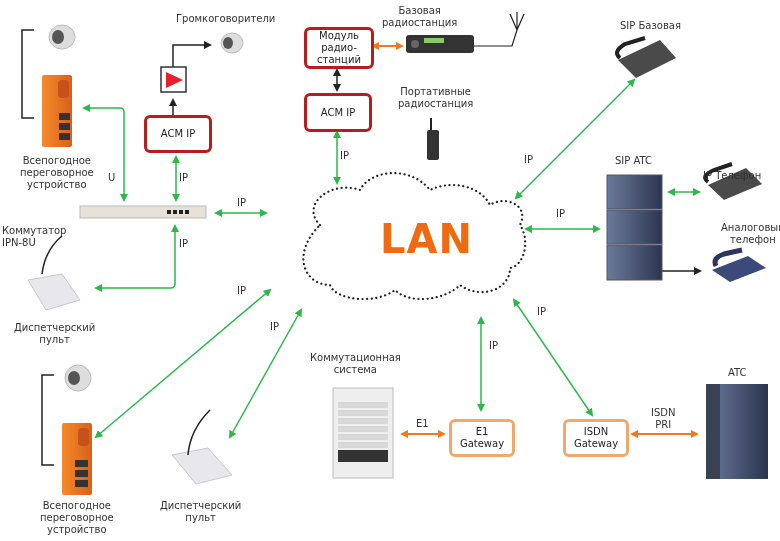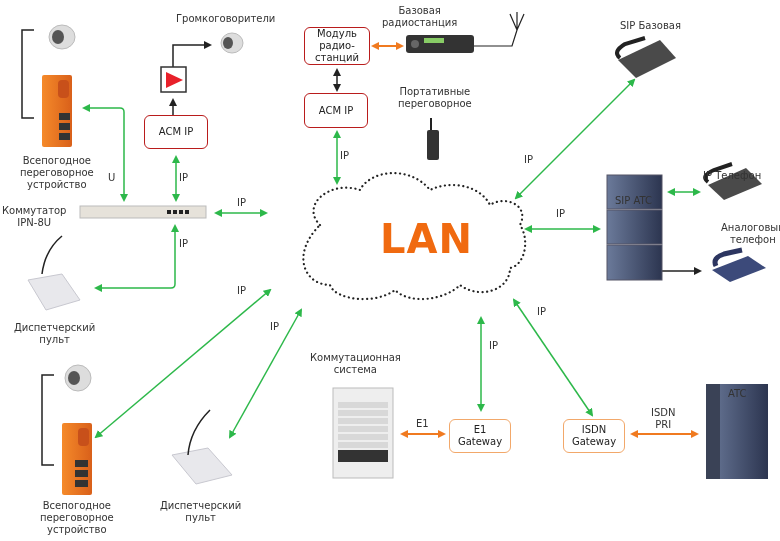--- a/index.html
+++ b/index.html
@@ -1,20 +1,20 @@
 <!DOCTYPE html>
 <html><head>
 <meta charset="utf-8">
 <style>
   html, body { margin:0; padding:0; background:#ffffff; }
   body { width:780px; height:541px; position:relative; overflow:hidden;
          font-family:"DejaVu Sans", sans-serif; color:#333; }
   .lbl { position:absolute; font-size:10px; line-height:12px; text-align:center; color:#333; white-space:nowrap; }
-  .lbl.l { text-align:center; }
-  .box { position:absolute; border:1px solid #b91c1c; border-radius:6px; background:#fff;
+  .lbl.l { text-align:left;margin-top:20px; }
+  .box { position:absolute; border:3px solid #b91c1c; border-radius:6px; background:#fff;
          font-size:10px; line-height:12px; text-align:center; display:flex; align-items:center; justify-content:center; color:#222; }
   .box.orange { border-color:#f2a86a; }
   #diagram { position:absolute; left:0; top:0; }
   .lan { position:absolute; left:380px; top:216px; font-size:40px; font-weight:bold; color:#f06a10; letter-spacing:1px; }
 </style>
 </head>
 <body>
 
 <svg id="diagram" width="780" height="541" viewBox="0 0 780 541">
   <defs>
@@ -175,41 +175,41 @@
 Gateway</span></div>
 <div class="box orange" style="left:563px;top:419px;width:60px;height:32px;white-space:pre;"><span>ISDN
 Gateway</span></div>
 
 <div class="lan">LAN</div>
 
 <div class="lbl" style="left:176px;top:13px;">Громкоговорители</div>
 <div class="lbl" style="left:382px;top:5px;white-space:pre;">Базовая
 радиостанция</div>
 <div class="lbl" style="left:398px;top:86px;white-space:pre;">Портативные
-переговорное</div>
+радиостанция</div>
 <div class="lbl" style="left:620px;top:20px;">SIP Базовая</div>
-<div class="lbl" style="left:615px;top:155px;margin-top:40px;">SIP ATC</div>
+<div class="lbl" style="left:615px;top:155px;">SIP ATC</div>
 <div class="lbl" style="left:703px;top:150px;margin-top:20px;">IP Телефон</div>
 <div class="lbl" style="left:721px;top:222px;white-space:pre;">Аналоговый
 телефон</div>
 <div class="lbl" style="left:20px;top:155px;white-space:pre;">Всепогодное
 переговорное
 устройство</div>
 <div class="lbl l" style="left:2px;top:205px;white-space:pre;">Коммутатор
 IPN-8U</div>
 <div class="lbl" style="left:14px;top:322px;white-space:pre;">Диспетчерский
 пульт</div>
 <div class="lbl" style="left:40px;top:500px;white-space:pre;">Всепогодное
 переговорное
 устройство</div>
 <div class="lbl" style="left:160px;top:500px;white-space:pre;">Диспетчерский
 пульт</div>
 <div class="lbl" style="left:310px;top:352px;white-space:pre;">Коммутационная
 система</div>
-<div class="lbl" style="left:728px;top:388px;">ATC</div>
+<div class="lbl" style="left:728px;top:367px;">ATC</div>
 
 <div class="lbl" style="left:108px;top:172px;">U</div>
 <div class="lbl" style="left:179px;top:172px;">IP</div>
 <div class="lbl" style="left:179px;top:238px;">IP</div>
 <div class="lbl" style="left:237px;top:197px;">IP</div>
 <div class="lbl" style="left:340px;top:150px;">IP</div>
 <div class="lbl" style="left:524px;top:154px;">IP</div>
 <div class="lbl" style="left:556px;top:208px;">IP</div>
 <div class="lbl" style="left:237px;top:285px;">IP</div>
 <div class="lbl" style="left:270px;top:321px;">IP</div>

